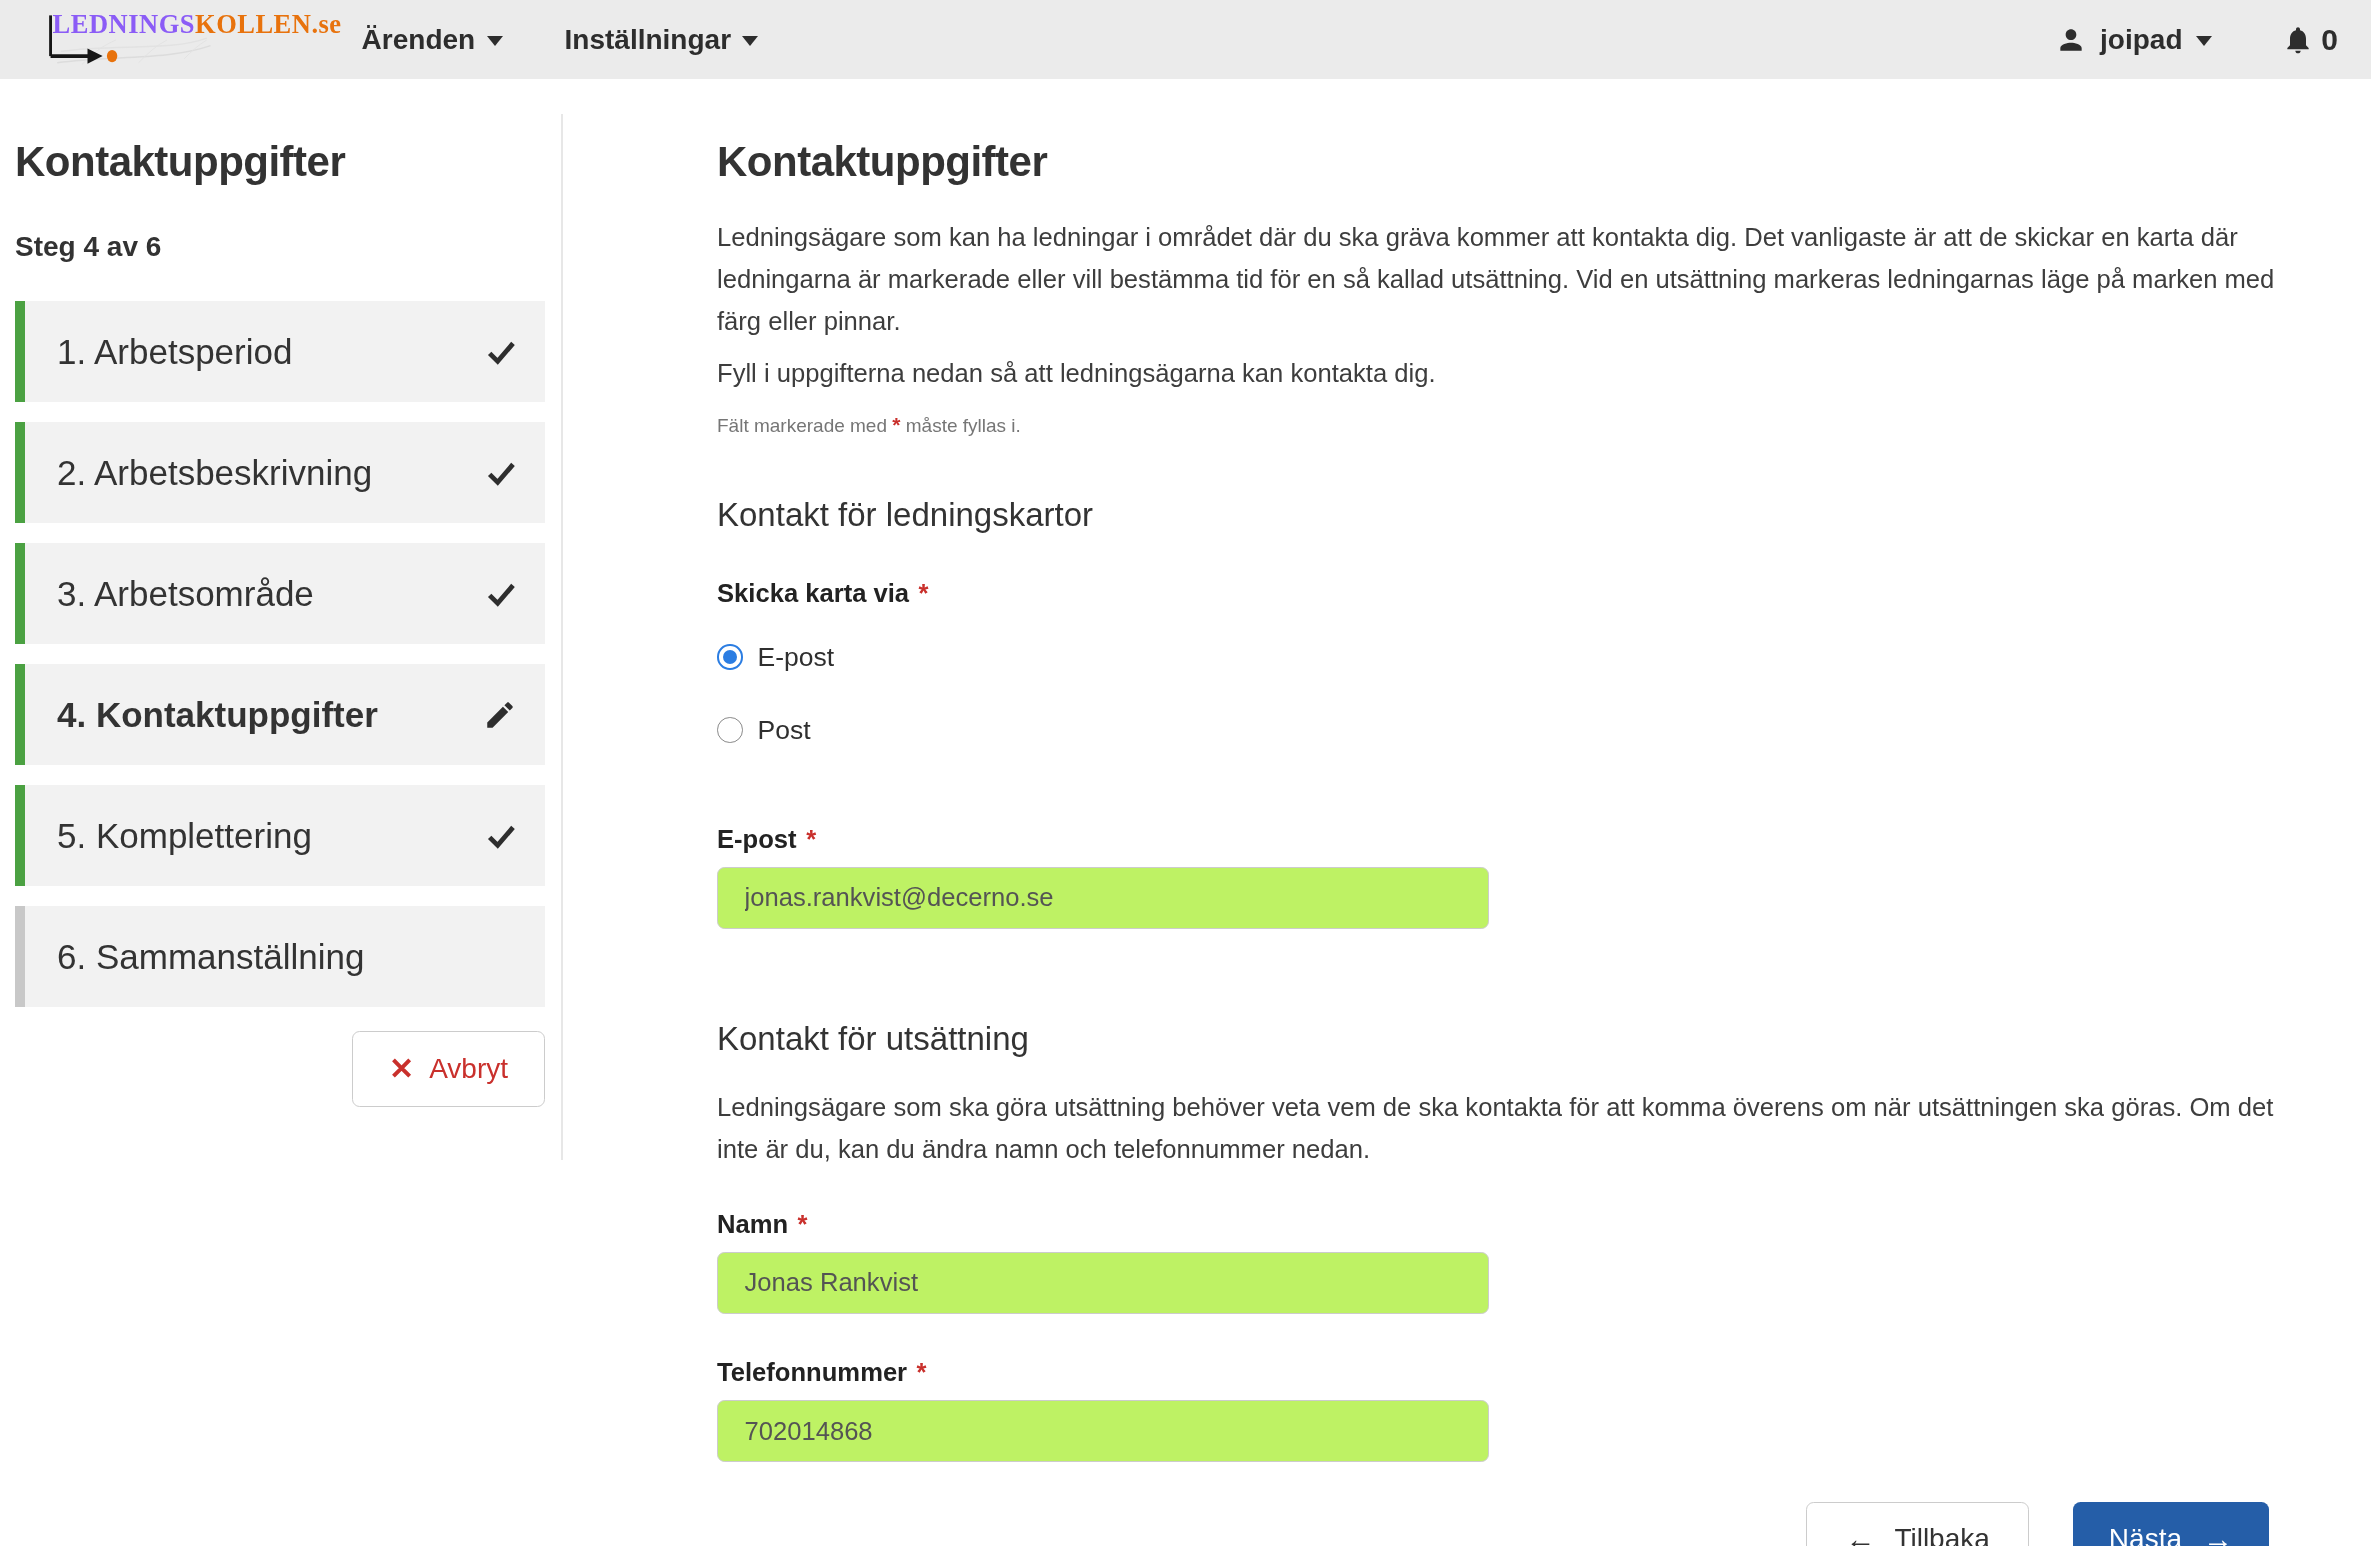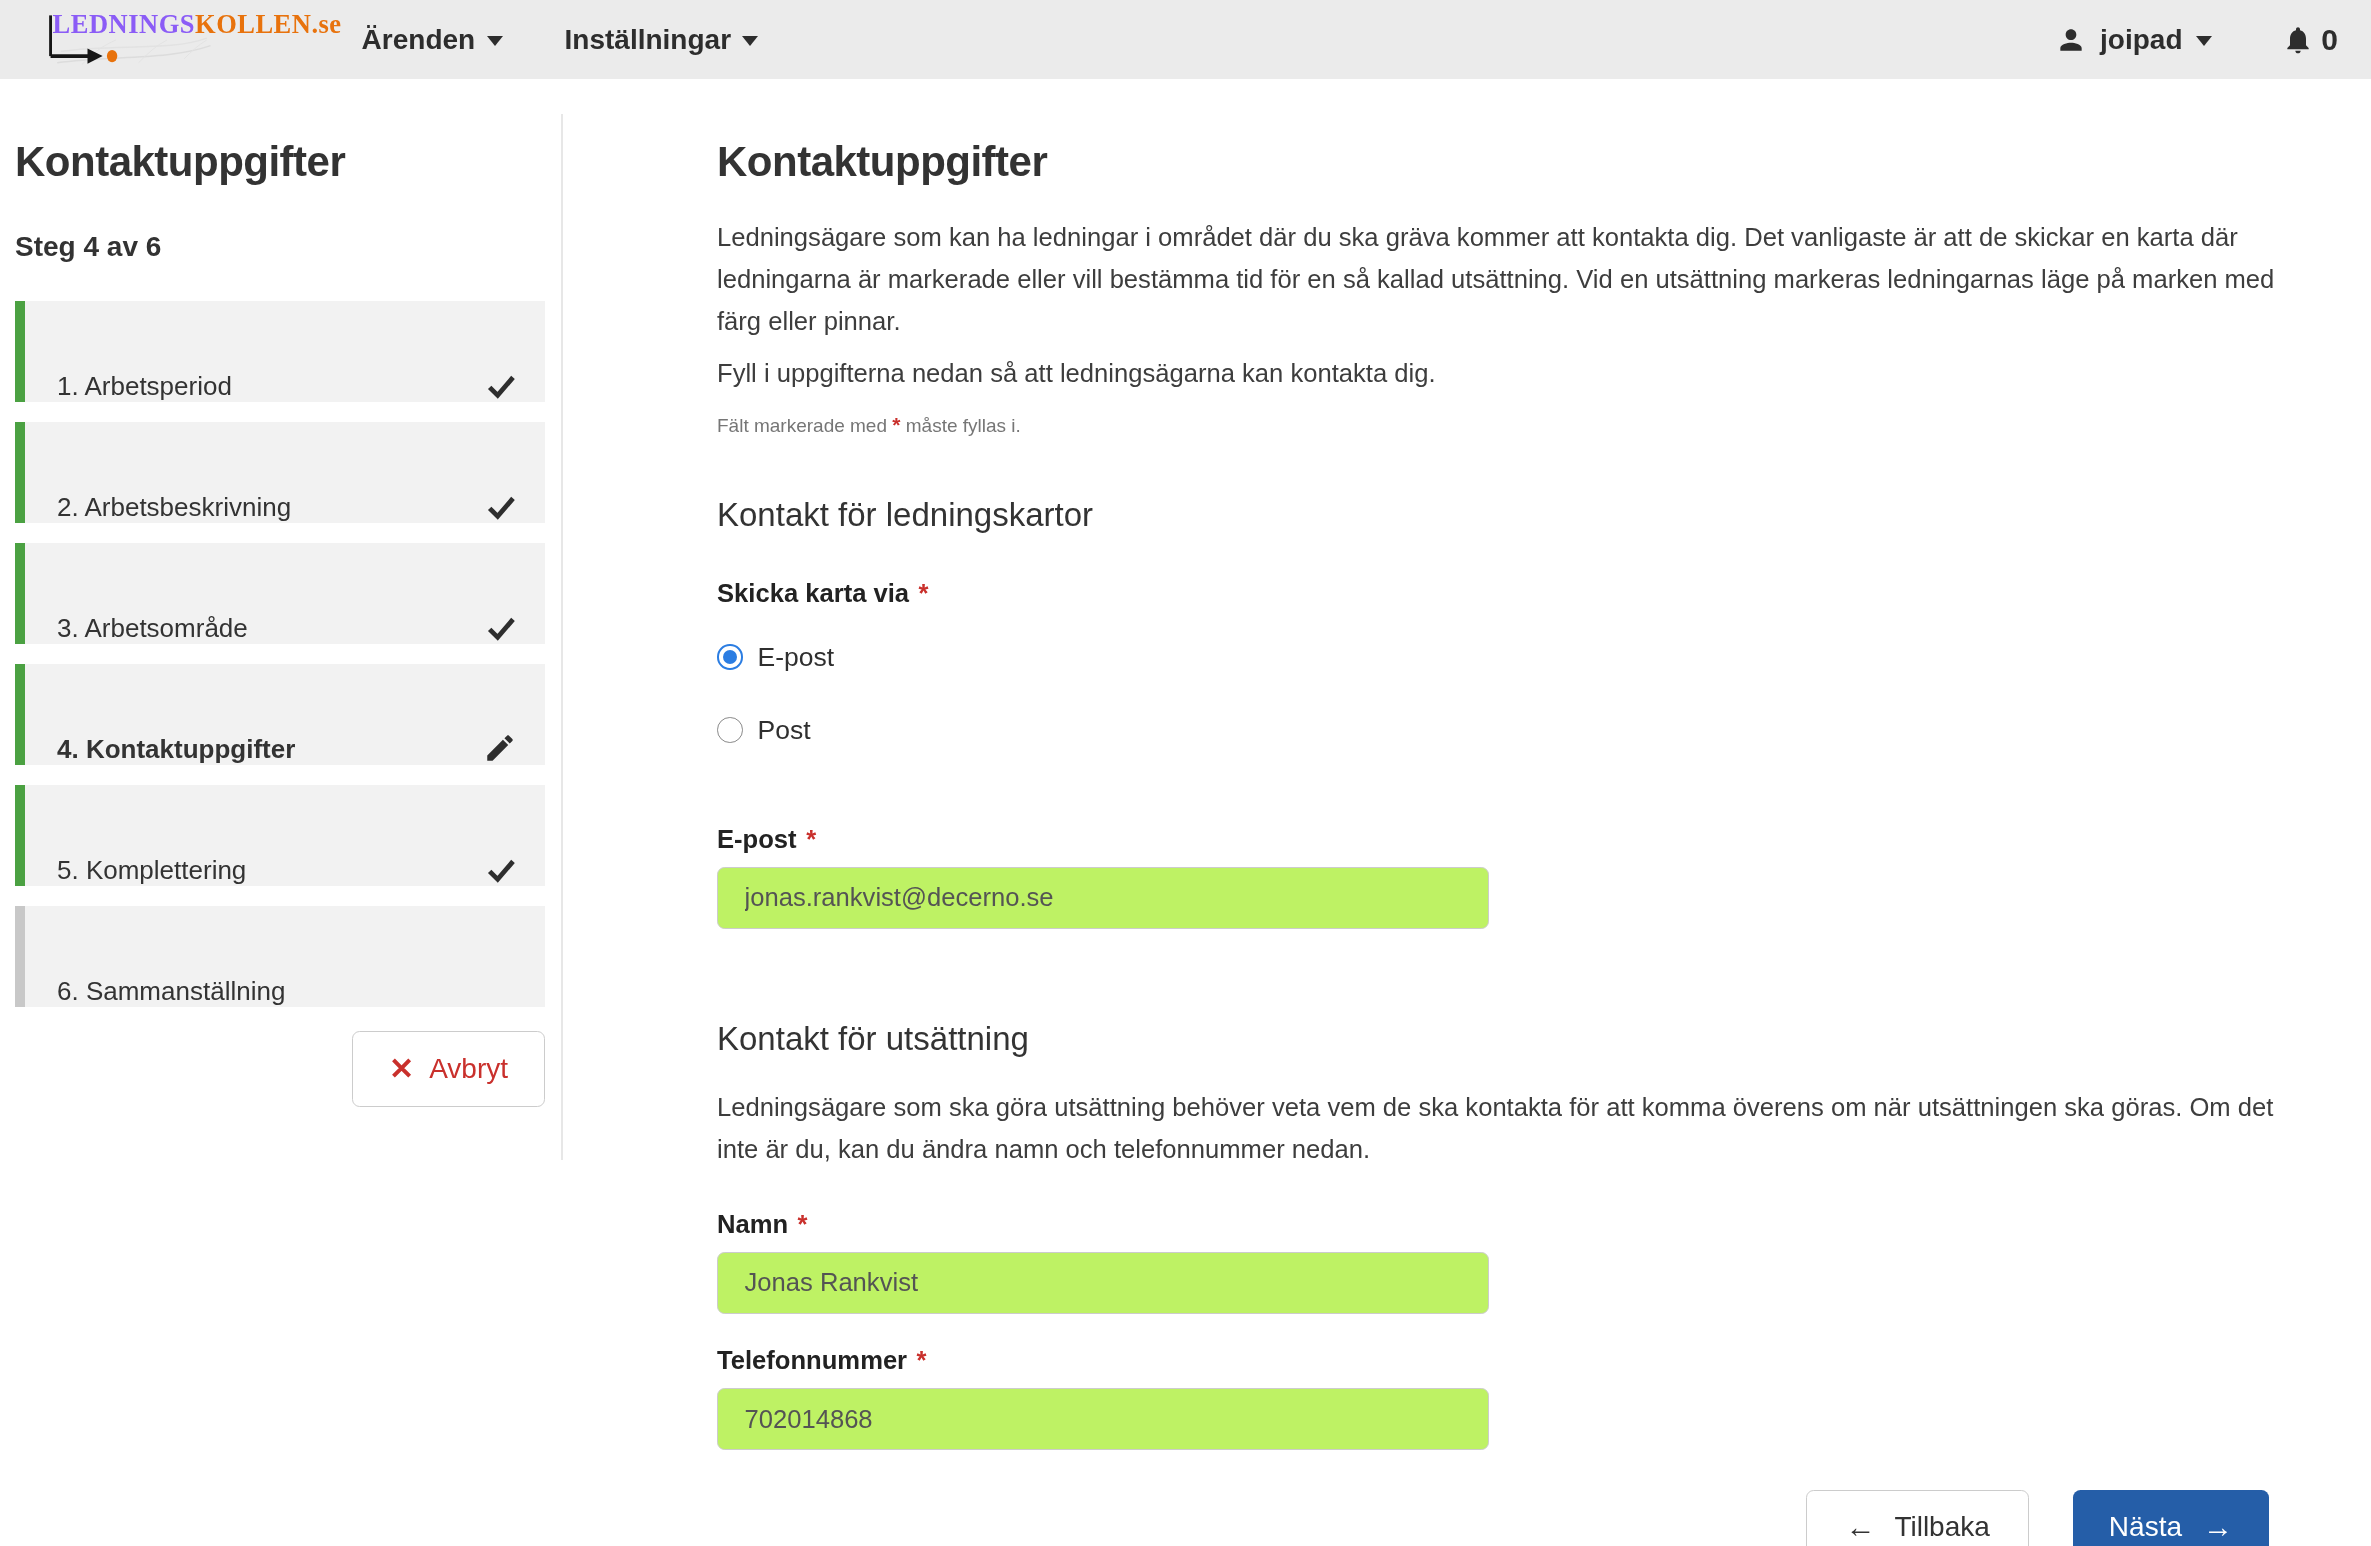--- a/index.html
+++ b/index.html
@@ -19,21 +19,21 @@
   .user-menu { display:flex; align-items:center; gap:13.2px; font-size:28px; font-weight:700; color:#2d2d2d; cursor:pointer; margin-right:70px; }
   .bell-wrap { display:flex; align-items:center; gap:7.6px; font-size:30px; font-weight:700; color:#2d2d2d; cursor:pointer; }
 
   
   .page { display:flex; align-items:flex-start; }
   .sidebar { position:relative; width:563px; min-height:1173px; padding:59px 0 0 15px; flex:0 0 auto; }
   .sidebar-divider { position:absolute; right:0; top:35px; width:1.9px; height:1046px; background:#e7e7e7; }
   .app-title { font-size:42px; font-weight:700; color:#333; letter-spacing:-0.5px; }
   .step-indicator { font-size:28px; font-weight:700; color:#333; margin-top:45px; }
   .steps { list-style:none; margin-top:38px; width:530px; }
-  .step { height:101px; margin-bottom:20px; background:#f2f2f2; border-left:10.4px solid #4ba142; display:flex; align-items:flex-end; justify-content:space-between; padding:0 28px 0 32px; font-size:26px; color:#333; cursor:pointer; }
+  .step { height:101px; margin-bottom:20px; background:#f2f2f2; border-left:10.4px solid #4ba142; display:flex; align-items:center; justify-content:space-between; padding:0 28px 0 32px; font-size:35px; color:#333; cursor:pointer; }
   .step.current { font-weight:700; }
   .step.upcoming { border-left-color:#c8c8c8; cursor:default; }
   .step .step-icon { display:flex; align-items:center; }
   .cancel-row { width:530px; display:flex; justify-content:flex-end; margin-top:24px; }
   .btn-cancel { display:flex; align-items:center; gap:15px; height:76px; padding:0 36px; background:#fff; border:1.9px solid #ccc; border-radius:7.6px; font-size:28px; color:#c9302c; cursor:pointer; font-family:inherit; }
   .cancel-x { font-size:30px; font-weight:700; line-height:1; }
 
   
   .main { flex:1; padding:59px 83px 0 154px; }
   .content { width:1571px; }
@@ -208,21 +208,21 @@
 
       <h2 class="section-heading" style="margin-top:91px;">Kontakt för utsättning</h2>
       <p class="section-desc">Ledningsägare som ska göra utsättning behöver veta vem de ska kontakta för att komma överens om när utsättningen ska göras. Om det inte är du, kan du ändra namn och telefonnummer nedan.</p>
 
       <div class="field-label label-tight">
         <span>Namn</span>
         <span class="asterisk">*</span>
       </div>
       <input class="text-input" type="text" value="Jonas Rankvist" style="">
 
-      <div class="field-label" style="margin-top:32px;">
+      <div class="field-label" style="margin-top:44px;">
         <span>Telefonnummer</span>
         <span class="asterisk">*</span>
       </div>
       <input class="text-input" type="text" value="702014868" style="">
 
       <div class="button-row">
         <button class="btn-back">
           <span class="arrow-glyph">←</span>
           <span>Tillbaka</span>
         </button>

